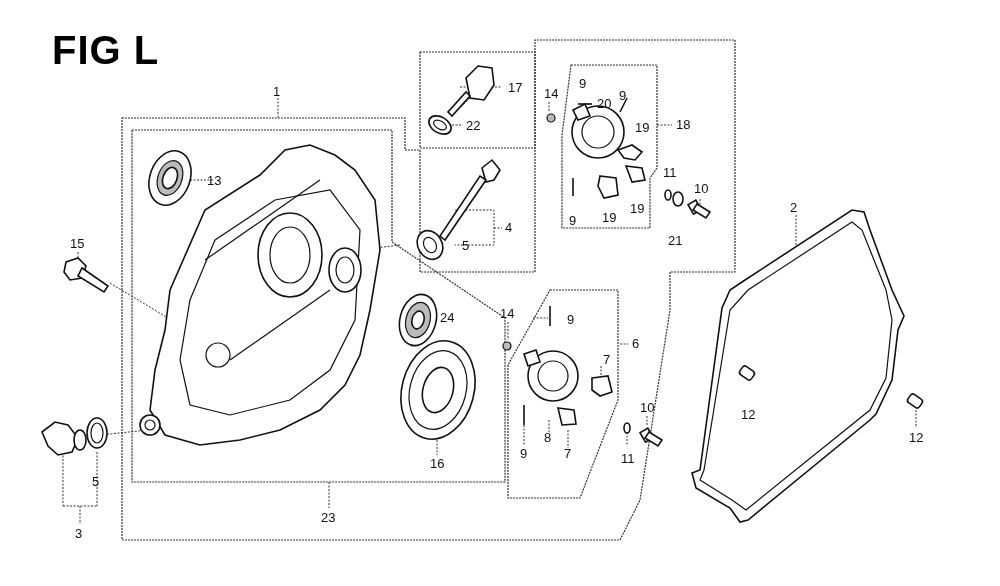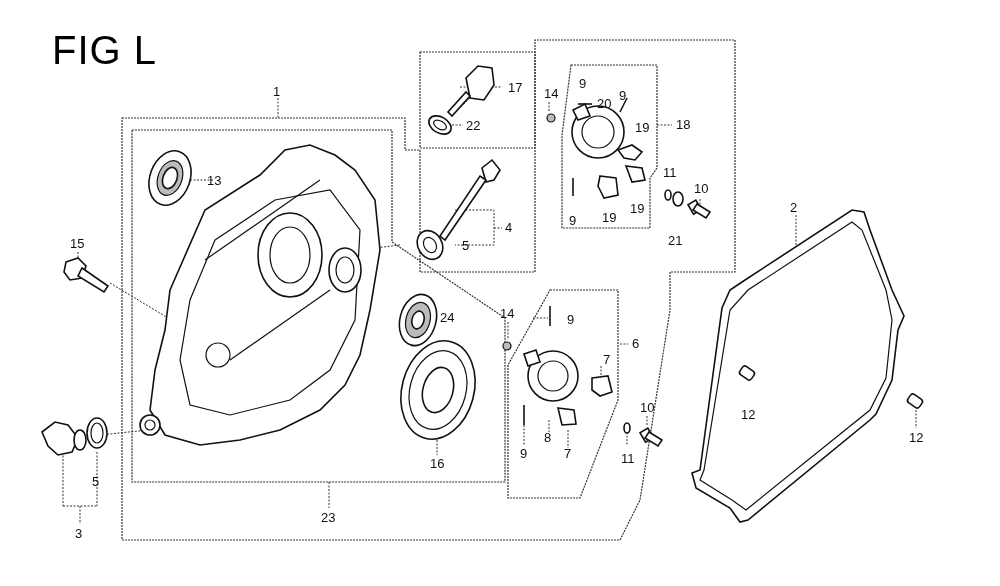--- a/index.html
+++ b/index.html
@@ -1,18 +1,18 @@
 <!DOCTYPE html>
 <html><head>
 <meta charset="utf-8">
 <style>
   html, body { margin: 0; padding: 0; background: #ffffff; }
   body { width: 1000px; height: 586px; position: relative; overflow: hidden; font-family: "Liberation Sans", sans-serif; }
   #diagram { position: absolute; left: 0; top: 0; }
-  .fig-title { position: absolute; left: 52px; top: 28px; font-size: 40px; font-weight: normal; color: #000; letter-spacing: 1px; font-family: "Liberation Sans", sans-serif; }
+  .fig-title { position: absolute; left: 52px; top: 28px; font-size: 40px; font-weight: bold; color: #000; letter-spacing: 1px; font-family: "Liberation Sans", sans-serif; }
   .callout { font-family: "Liberation Sans", sans-serif; font-size: 13px; fill: #111; }
   .box { fill: none; stroke: #333; stroke-width: 1.2; stroke-dasharray: 2 1; }
   .leader { fill: none; stroke: #333; stroke-width: 1; stroke-dasharray: 2 1.5; }
   .part { fill: #fff; stroke: #111; stroke-width: 1.6; }
   .part-thin { fill: none; stroke: #111; stroke-width: 1.2; }
   .hatch { fill: #bbb; stroke: #111; stroke-width: 1.2; }
 </style>
 </head>
 <body>
 

